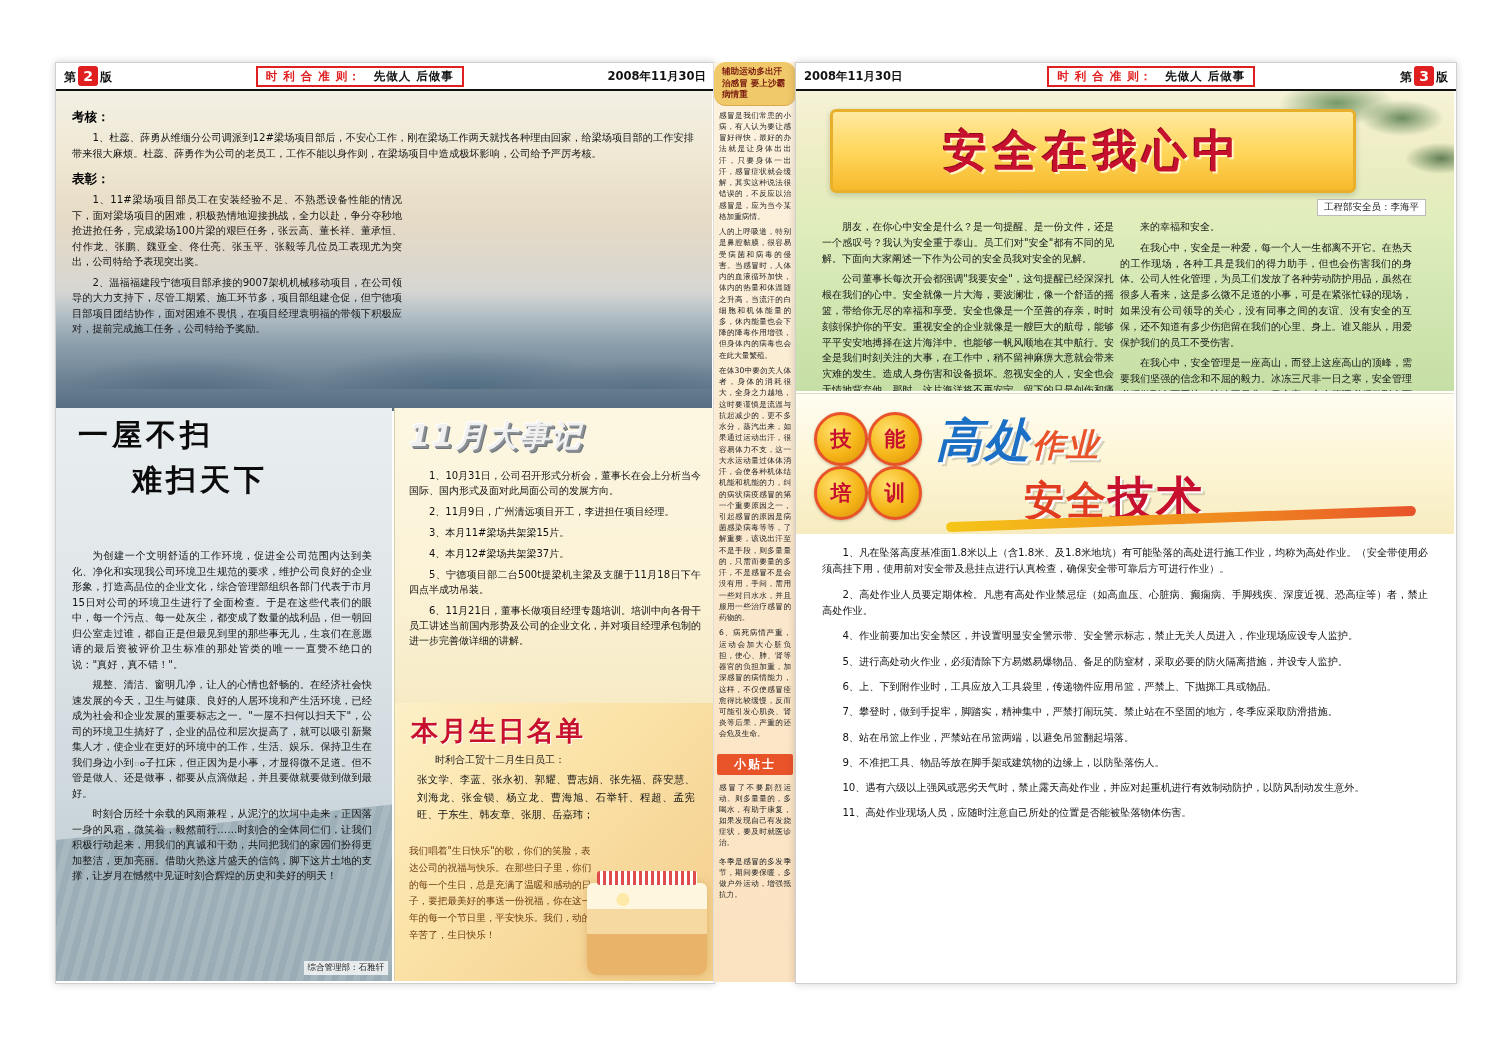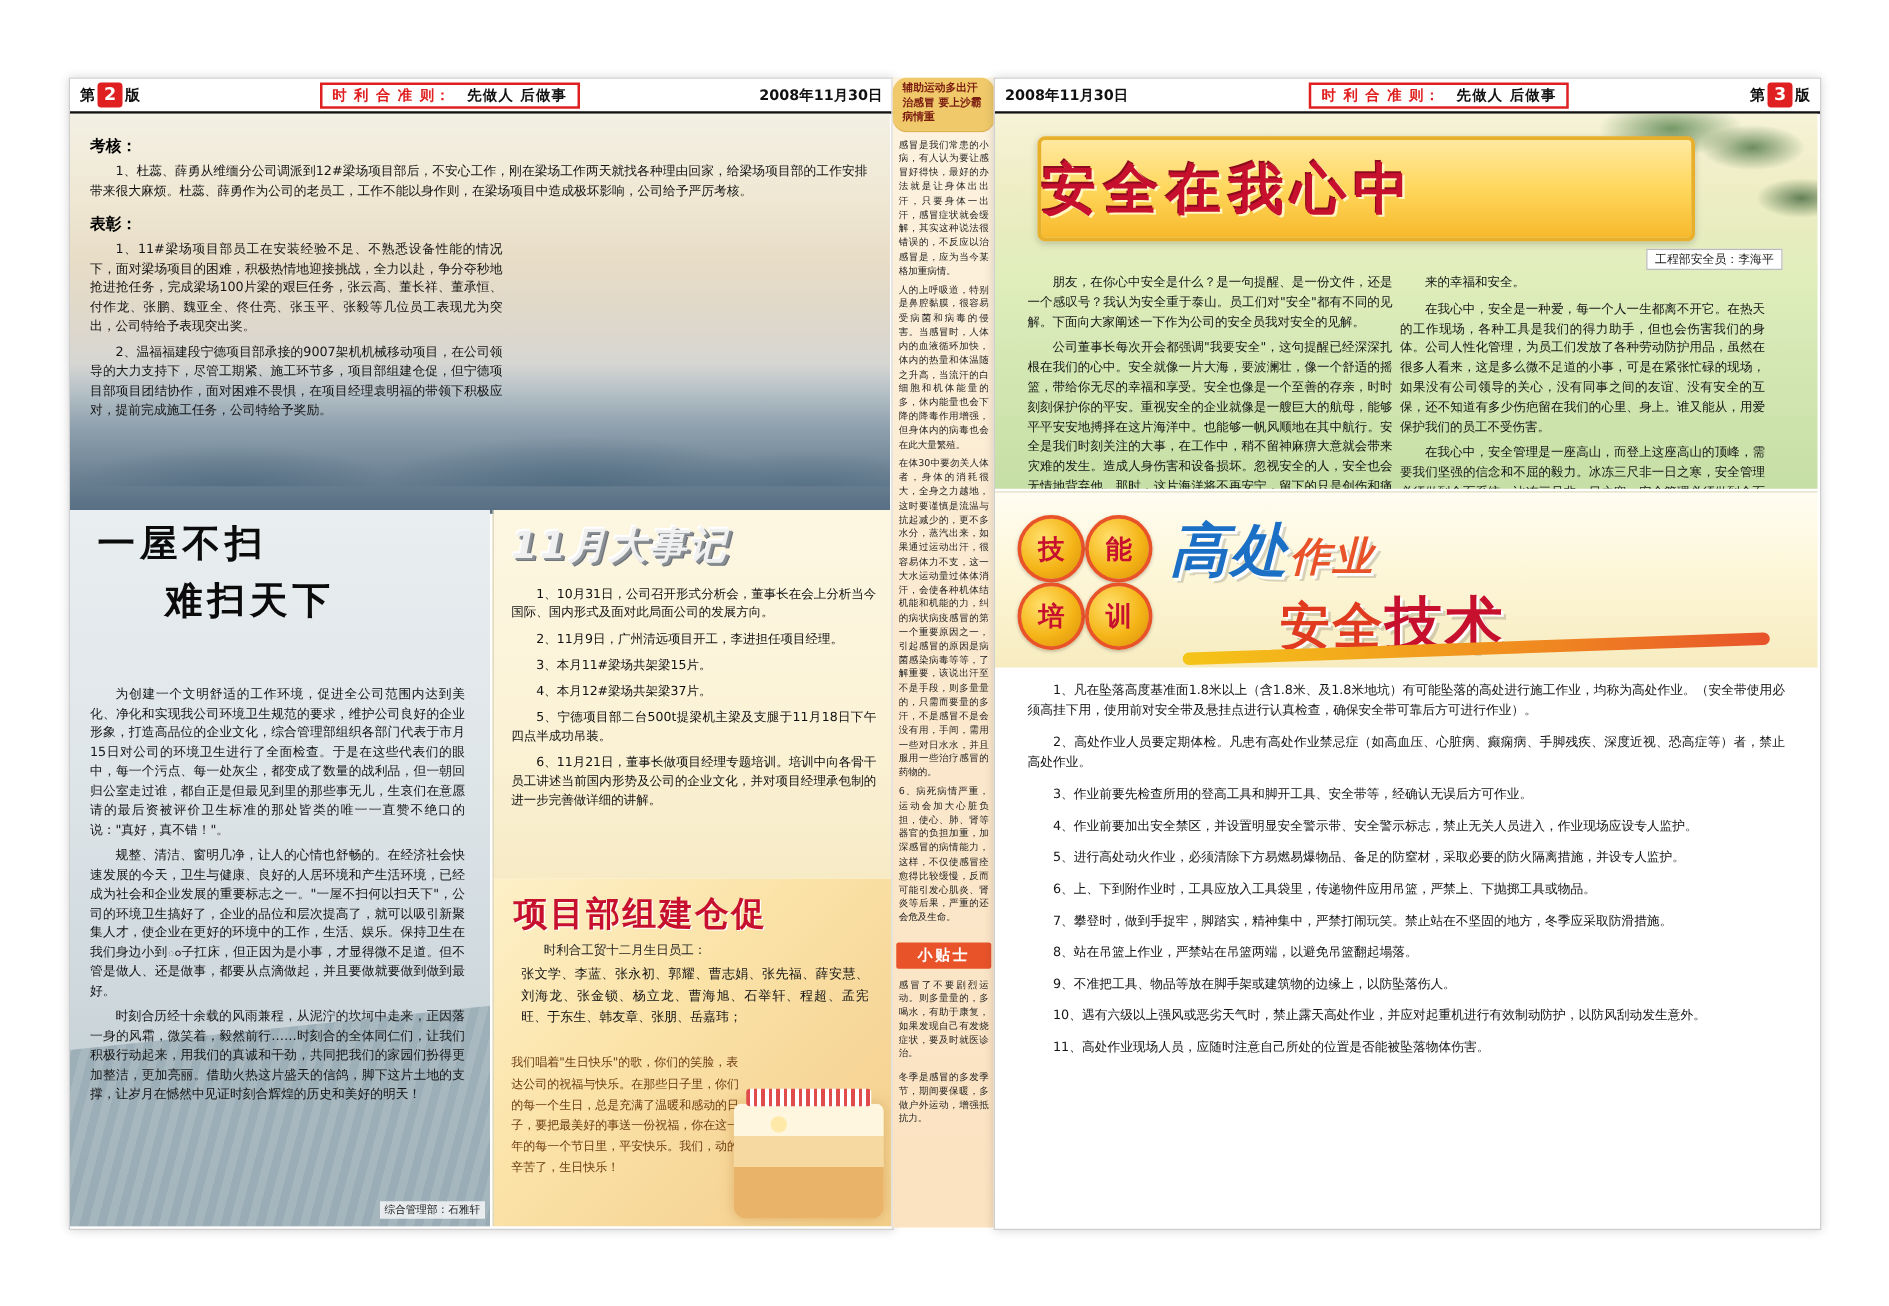--- a/index.html
+++ b/index.html
@@ -162,21 +162,21 @@
   .safe-banner .leaves{
     position:absolute;right:0;top:0;width:260px;height:150px;
     background:
       radial-gradient(ellipse 60px 26px at 80% 18%, #3f6b3a 0%, rgba(63,107,58,0) 70%),
       radial-gradient(ellipse 80px 30px at 55% 8%, #4a7a42 0%, rgba(74,122,66,0) 72%),
       radial-gradient(ellipse 50px 22px at 95% 45%, #365c32 0%, rgba(54,92,50,0) 72%);
     opacity:.75;
   }
   .safe-title{
     position:absolute;left:34px;top:18px;width:520px;height:78px;
-    display:flex;align-items:center;justify-content:flex-start;
+    display:flex;align-items:center;justify-content:center;
     border:3px solid #e8b02a;border-radius:6px;
     background:linear-gradient(180deg,#ffe9a0 0%,#ffd75c 50%,#f7b92c 100%);
     box-shadow:0 2px 6px rgba(0,0,0,.18);
   }
   .safe-title span{
     font-size:44px;font-weight:bold;letter-spacing:6px;color:#c7102e;
     text-shadow:2px 2px 0 #fff6c0, -1px -1px 0 #8d0a1e;
   }
   .safe-author{
     position:absolute;right:28px;top:108px;font-size:9.5px;color:#222;
@@ -277,21 +277,21 @@
         <p>1、10月31日，公司召开形式分析会，董事长在会上分析当今国际、国内形式及面对此局面公司的发展方向。</p>
         <p>2、11月9日，广州清远项目开工，李进担任项目经理。</p>
         <p>3、本月11#梁场共架梁15片。</p>
         <p>4、本月12#梁场共架梁37片。</p>
         <p>5、宁德项目部二台500t提梁机主梁及支腿于11月18日下午四点半成功吊装。</p>
         <p>6、11月21日，董事长做项目经理专题培训。培训中向各骨干员工讲述当前国内形势及公司的企业文化，并对项目经理承包制的进一步完善做详细的讲解。</p>
       </div>
     </div>
 
     <div class="birthday-block">
-      <div class="birthday-title">项目部组建仓促</div>
+      <div class="birthday-title">本月生日名单</div>
       <div class="birthday-sub cn">时利合工贸十二月生日员工：</div>
       <div class="birthday-names cn">张文学、李蓝、张永初、郭耀、曹志娟、张先福、薛安慧、刘海龙、张金锁、杨立龙、曹海旭、石举轩、程超、孟宪旺、于东生、韩友章、张朋、岳嘉玮；</div>
       <div class="birthday-poem cn">我们唱着"生日快乐"的歌，你们的笑脸，表达公司的祝福与快乐。在那些日子里，你们的每一个生日，总是充满了温暖和感动的日子，要把最美好的事送一份祝福，你在这一年的每一个节日里，平安快乐。我们，动的辛苦了，生日快乐！</div>
       <div class="cake"></div>
     </div>
 
   </div>
 
   <div class="midcol">
     <div class="mid-head">辅助运动多出汗治感冒  要上沙霸病情重</div>
@@ -356,21 +356,20 @@
       </div>
       <div class="hi-title2">
         <span>安全</span><span class="blue">技术</span>
       </div>
       <div class="swoosh"></div>
     </div>
 
     <div class="hi-list cn">
       <p>1、凡在坠落高度基准面1.8米以上（含1.8米、及1.8米地坑）有可能坠落的高处进行施工作业，均称为高处作业。（安全带使用必须高挂下用，使用前对安全带及悬挂点进行认真检查，确保安全带可靠后方可进行作业）。</p>
       <p>2、高处作业人员要定期体检。凡患有高处作业禁忌症（如高血压、心脏病、癫痫病、手脚残疾、深度近视、恐高症等）者，禁止高处作业。</p>
-      <p>3、作业前要先检查所用的登高工具和脚开工具、安全带等，经确认无误后方可作业。</p>
       <p>4、作业前要加出安全禁区，并设置明显安全警示带、安全警示标志，禁止无关人员进入，作业现场应设专人监护。</p>
       <p>5、进行高处动火作业，必须清除下方易燃易爆物品、备足的防窒材，采取必要的防火隔离措施，并设专人监护。</p>
       <p>6、上、下到附作业时，工具应放入工具袋里，传递物件应用吊篮，严禁上、下抛掷工具或物品。</p>
       <p>7、攀登时，做到手捉牢，脚踏实，精神集中，严禁打闹玩笑。禁止站在不坚固的地方，冬季应采取防滑措施。</p>
       <p>8、站在吊篮上作业，严禁站在吊篮两端，以避免吊篮翻起塌落。</p>
       <p>9、不准把工具、物品等放在脚手架或建筑物的边缘上，以防坠落伤人。</p>
       <p>10、遇有六级以上强风或恶劣天气时，禁止露天高处作业，并应对起重机进行有效制动防护，以防风刮动发生意外。</p>
       <p>11、高处作业现场人员，应随时注意自己所处的位置是否能被坠落物体伤害。</p>
     </div>
 

